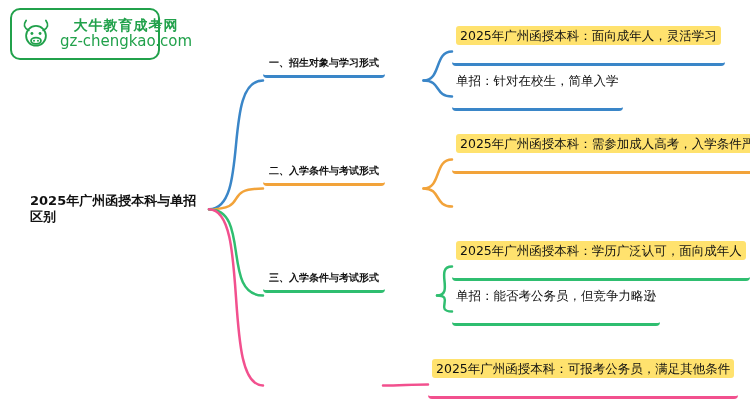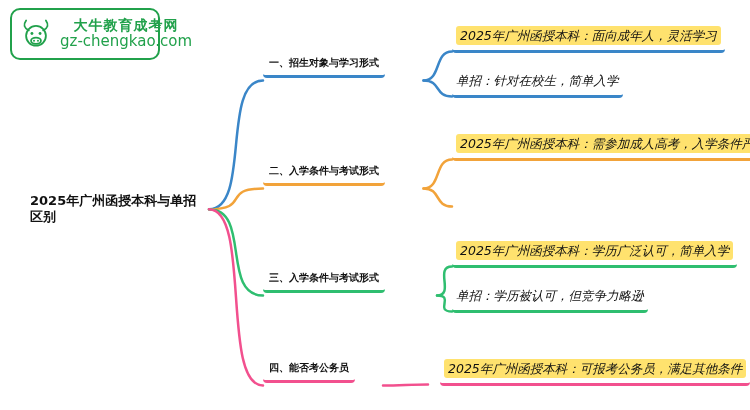--- a/index.html
+++ b/index.html
@@ -23,22 +23,22 @@
   
   .node{position:absolute;white-space:nowrap;color:#111;}
   .root-node{
     font-size:13px;font-weight:bold;max-width:175px;white-space:normal;line-height:1.25;
   }
   .branch-node{
     font-size:10px;font-weight:bold;padding:0 6px 5px 6px;
     border-bottom:3px solid #999;border-radius:0 0 4px 4px;
   }
   .leaf-node{
-    font-size:12.5px;padding:0 4px 5px 4px;
-    border-bottom:3px solid #999;border-radius:0 0 4px 4px;font-style:italic;
+    font-size:12.5px;padding:0 4px 18px 4px;
+    border-bottom:3px solid #999;border-radius:0 0 4px 4px;
   }
   .hl{background:var(--hl,#FFE26E);padding:2px 4px;border-radius:3px;}
 </style>
 </head>
 <body>
 
 <div id="stage">
 
   <svg id="connectors">
       <path d="M209,209.25 C251,209.25 221,80.5 263,80.5" fill="none" stroke="#3A86C8" stroke-width="2.5" stroke-linecap="round"></path>
@@ -76,17 +76,16 @@
   </div>
 
   <div id="root" class="node root-node" style="left:30px;top:193px;">2025年广州函授本科与单招区别</div>
 
 <div class="node branch-node" style="left: 263px; top: 56px; border-bottom-color: rgb(58, 134, 200);">一、招生对象与学习形式</div>
     <div class="node leaf-node" style="left: 452px; top: 28px; border-bottom-color: rgb(58, 134, 200);"><span class="hl">2025年广州函授本科：面向成年人，灵活学习</span></div>
     <div class="node branch-node" style="left: 263px; top: 164px; border-bottom-color: rgb(242, 163, 58);">二、入学条件与考试形式</div>
     <div class="node leaf-node" style="left: 452px; top: 73px; border-bottom-color: rgb(58, 134, 200);"><span>单招：针对在校生，简单入学</span></div>
     <div class="node leaf-node" style="left: 452px; top: 136px; border-bottom-color: rgb(242, 163, 58);"><span class="hl">2025年广州函授本科：需参加成人高考，入学条件严格</span></div>
     <div class="node branch-node" style="left: 263px; top: 271px; border-bottom-color: rgb(47, 190, 112);">三、入学条件与考试形式</div>
-    <div class="node leaf-node" style="left: 452px; top: 243px; border-bottom-color: rgb(47, 190, 112);"><span class="hl">2025年广州函授本科：学历广泛认可，简单入学</span></div>
-    <div class="node leaf-node" style="left: 452px; top: 288px; border-bottom-color: rgb(47, 190, 112);"><span>单招：学历被认可，但竞争力略逊</span></div>
-    <div class="node branch-node" style="left: 263px; top: 361px; border-bottom-color: rgb(242, 80, 142);">四、能否考公务员</div>
-    <div class="node leaf-node" style="left: 440px; top: 361px; border-bottom-color: rgb(242, 80, 142);"><span class="hl">2025年广州函授本科：可报考公务员，满足其他条件</span></div>
+    <div class="node leaf-node" style="left: 452px; top: 243px; border-bottom-color: rgb(47, 190, 112);"><span class="hl">2025年广州函授本科：学历广泛认可，面向成年人</span></div>
+    <div class="node leaf-node" style="left: 452px; top: 288px; border-bottom-color: rgb(47, 190, 112);"><span>单招：能否考公务员，但竞争力略逊</span></div>
+    <div class="node leaf-node" style="left: 428px; top: 361px; border-bottom-color: rgb(242, 80, 142);"><span class="hl">2025年广州函授本科：可报考公务员，满足其他条件</span></div>
   </div>
 
 </body></html>

